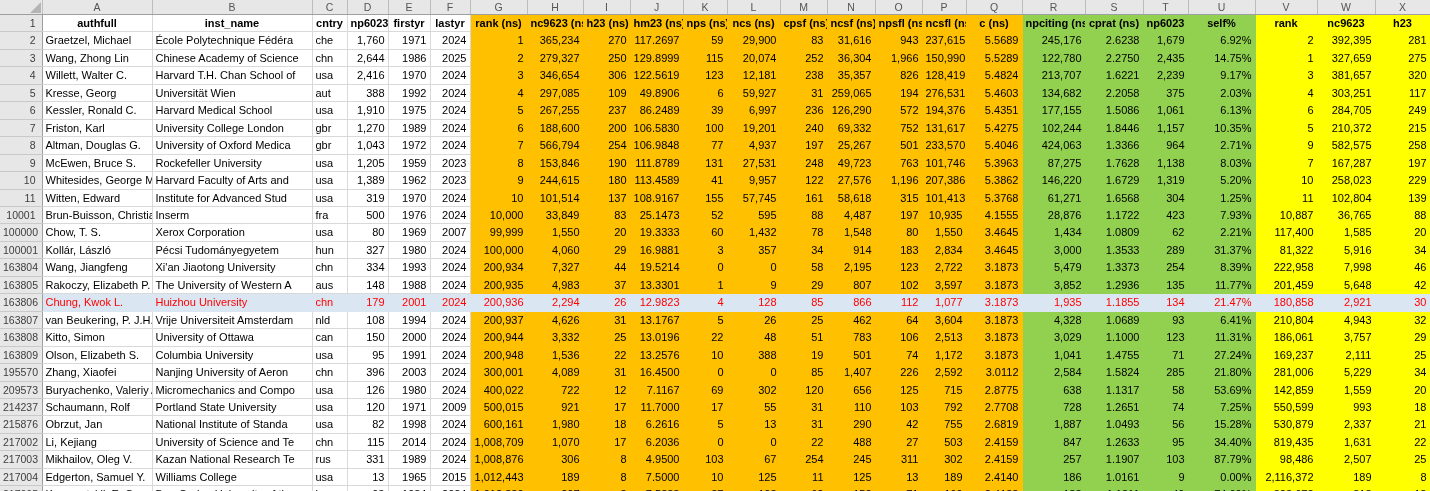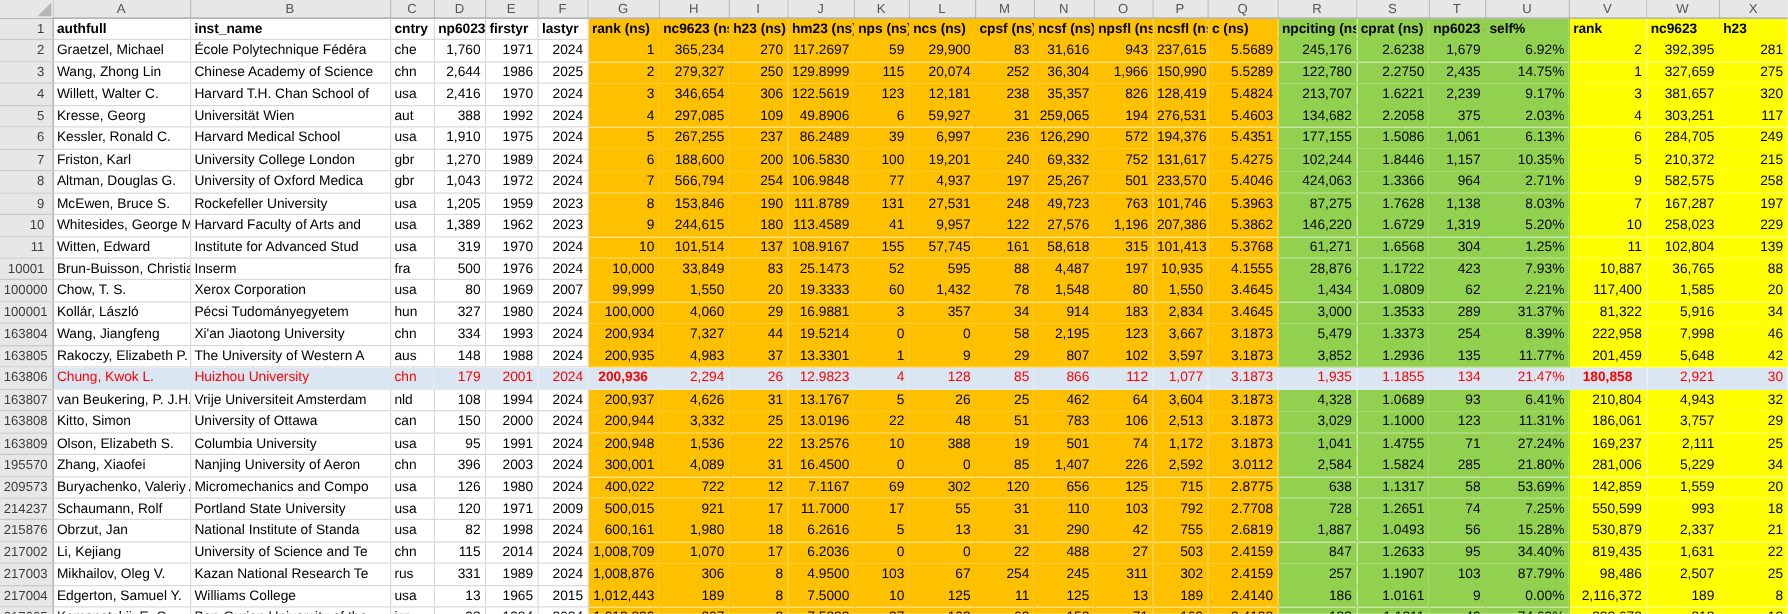--- a/index.html
+++ b/index.html
@@ -17,25 +17,25 @@
   
   td.gut{background:#e7e7e7;color:#3d3d3d;text-align:right;border-right:1px solid #9f9f9f;
     border-bottom:1px solid #c9c9c9;padding-right:6px;font-size:10.5px;}
   
   td.sec-white{background:#fff;border-right:1px solid #d9d9d9;border-bottom:1px solid #d9d9d9;}
   td.sec-orange{background:#ffc000;border-right:1px solid #ffc000;border-bottom:1px solid #ffc000;}
   td.sec-green{background:#92d050;border-right:1px solid #92d050;border-bottom:1px solid #92d050;}
   td.sec-yellow{background:#ffff00;border-right:1px solid #ffff00;border-bottom:1px solid #ffff00;}
   td.al-r{text-align:right;}
   td.al-l{text-align:left;}
-  tr.fieldhdr td.cell{font-weight:bold;text-align:left;}
+  tr.fieldhdr td.cell{font-weight:bold;text-align:center;}
   
   tr.hl td.cell{background:#dae6f2 !important;color:#ff0000;
     border-right-color:#dae6f2 !important;border-bottom-color:#dae6f2 !important;}
-  tr.hl td.cell.bold{font-weight:bold;text-align:center;}
+  tr.hl td.cell.bold{font-weight:normal;}
 </style>
 </head>
 <body>
 
 <table>
   <colgroup>
       <col style="width: 42px;">
       <col style="width: 110px;">
       <col style="width: 160px;">
       <col style="width: 35px;">
@@ -481,21 +481,21 @@
         <td class="cell sec-white al-r">2024</td>
         <td class="cell sec-orange al-r">200,934</td>
         <td class="cell sec-orange al-r">7,327</td>
         <td class="cell sec-orange al-r">44</td>
         <td class="cell sec-orange al-r">19.5214</td>
         <td class="cell sec-orange al-r">0</td>
         <td class="cell sec-orange al-r">0</td>
         <td class="cell sec-orange al-r">58</td>
         <td class="cell sec-orange al-r">2,195</td>
         <td class="cell sec-orange al-r">123</td>
-        <td class="cell sec-orange al-r">3,667</td>
+        <td class="cell sec-orange al-r">2,722</td>
         <td class="cell sec-orange al-r">3.1873</td>
         <td class="cell sec-green al-r">5,479</td>
         <td class="cell sec-green al-r">1.3373</td>
         <td class="cell sec-green al-r">254</td>
         <td class="cell sec-green al-r">8.39%</td>
         <td class="cell sec-yellow al-r">222,958</td>
         <td class="cell sec-yellow al-r">7,998</td>
         <td class="cell sec-yellow al-r">46</td>
       </tr>
       <tr>

